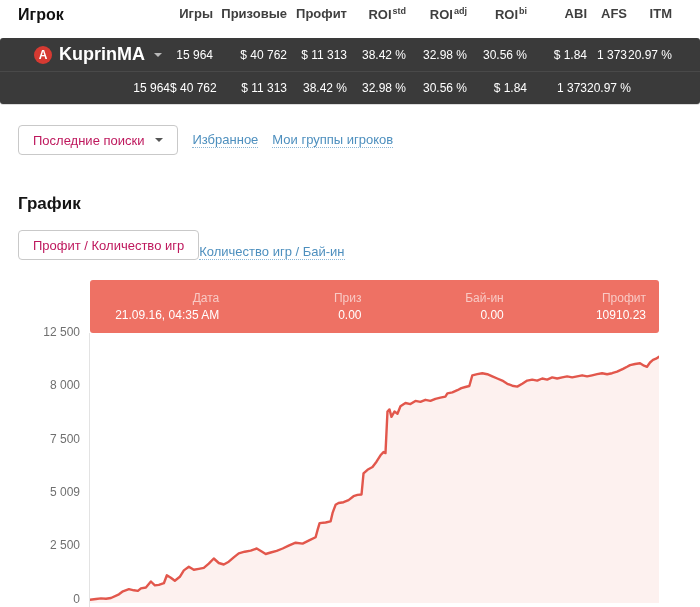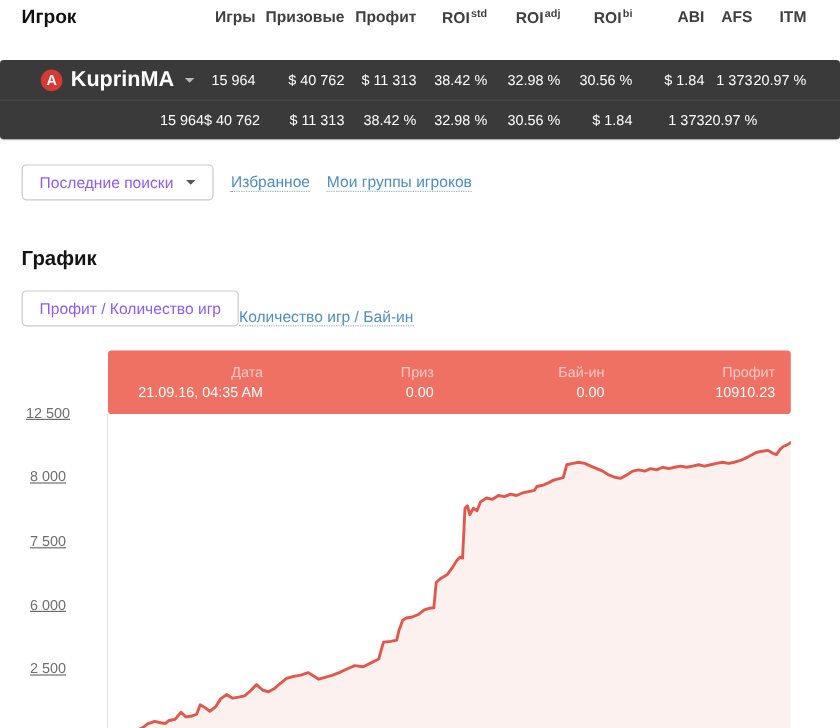--- a/index.html
+++ b/index.html
@@ -7,21 +7,21 @@
   .page {
     width:700px; height:607px; position:relative; overflow:hidden;
     background:#fff; font-family:"Liberation Sans", sans-serif; color:#222;
   }
   
   .grid-row {
     display:grid;
     grid-template-columns:152px 43px 74px 60px 59px 61px 60px 60px 40px 45px;
     padding-left:18px; padding-right:28px;
   }
-  .thead { height:50px; align-items:start; padding-top:6px;border-radius:18px; }
+  .thead { height:38px; align-items:start; padding-top:6px;border-radius:18px; }
   .thead .cell { font-size:13px; font-weight:700; color:#3f3f3f; text-align:right; white-space:nowrap; }
   .thead .cell.player { text-align:left; font-size:16px; color:#111; }
   .thead sup { font-size:9px; margin-left:1px; }
   .dark-block {
     background:#3a3a3a; border-radius:3px; box-shadow:0 1px 0 #dcdcdc;
   }
   .trow { height:33px; align-items:center; color:#fff; font-size:12px; }
   .trow + .trow { border-top:1px solid #494949; }
   .trow .cell { text-align:right; white-space:nowrap; }
   .trow .cell.player {
@@ -36,21 +36,21 @@
   .group-ico { width:18px; height:18px; flex:0 0 18px; }
   .caret-dn {
     width:0; height:0; border-left:4px solid transparent; border-right:4px solid transparent;
     border-top:4px solid #b9b9b9; display:inline-block; margin-left:2px;
   }
   
   .actions { margin:21px 0 0 18px; height:30px; display:flex; align-items:center; gap:14px; }
   .btn {
     height:30px; background:#fff; border:1px solid #c9c9c9; border-radius:4px;
     display:inline-flex; align-items:center; gap:9px; padding:0 14px;
-    font-size:13px; color:#8b5cf6; font-family:"Liberation Sans", sans-serif; cursor:pointer;
+    font-size:13px; color:#be185d; font-family:"Liberation Sans", sans-serif; cursor:pointer;
   }
   .btn .caret-dn { border-top-color:#555; }
   a.dlink {
     color:#4d8fbe; font-size:13px; text-decoration:none;
     border-bottom:1px dotted rgba(77,143,190,0.65); cursor:pointer; white-space:nowrap;
   }
   
   .sec-title { margin:39px 0 16px 18px; font-size:17px; font-weight:700; color:#151515; }
   .chart-tabs { margin:16px 0 0 18px; height:30px; display:flex; align-items:flex-end; }
   .chart-wrap { position:relative; margin-top:20px; height:329px; }
@@ -58,22 +58,22 @@
     position:absolute; left:90px; top:0; width:569px; height:53px;
     background:#ee7164; border-radius:3px; display:flex;
   }
   .tt-col {
     flex:1 1 0; display:flex; flex-direction:column; justify-content:center;
     align-items:flex-end; padding-right:13px; gap:3px;
   }
   .tt-label { font-size:12px; color:rgba(255,255,255,0.62); }
   .tt-value { font-size:12px; color:#fff; }
   .ytick {
-    position:absolute; left:0; width:80px; text-align:center;
-    font-size:12px; color:#6f6f6f; white-space:nowrap;text-decoration:underline;
+    position:absolute; left:0; width:80px; text-align:right;
+    font-size:12px; color:#6f6f6f; white-space:nowrap;
   }
   .ytick:nth-of-type(1){ top:45px; }
   .ytick:nth-of-type(2){ top:98px; }
   .ytick:nth-of-type(3){ top:152px; }
   .ytick:nth-of-type(4){ top:205px; }
   .ytick:nth-of-type(5){ top:258px; }
   .ytick:nth-of-type(6){ top:312px; }
   .yaxis-line { position:absolute; left:89px; top:53px; bottom:0; width:1px; background:#e3e3e3; }
   .plot-svg { position:absolute; left:90px; top:53px; }
   .plot-svg .line { fill:none; stroke:#e2574c; stroke-width:2.4; stroke-linejoin:round; stroke-linecap:round; }
@@ -163,21 +163,21 @@
       </div>
       <div class="tt-col">
         <span class="tt-label">Профит</span>
         <span class="tt-value">10910.23</span>
       </div>
     </div>
 
     <span class="ytick">12 500</span>
     <span class="ytick">8 000</span>
     <span class="ytick">7 500</span>
-    <span class="ytick">6 000</span>
+    <span class="ytick">5 009</span>
     <span class="ytick">2 500</span>
     <span class="ytick">0</span>
 
     <div class="yaxis-line"></div>
 
     <svg class="plot-svg" width="569" height="276" viewBox="0 0 570 276" preserveAspectRatio="none">
       <path class="area" d="M0 266.7 L6 266.0 L11 265.4 L16 265.8 L21 265.0 L29 261.3 L33 258.3 L39 256.2 L44 257.3 L48 257.9 L51 255.4 L56 254.5 L61 248.5 L65 252.4 L69 251.9 L74 250.2 L77 242.3 L81 244.7 L85 247.7 L90 243.8 L94 237.4 L99 233.8 L104 236.8 L109 235.9 L114 234.9 L119 230.6 L124 225.5 L129 230.0 L134 231.5 L139 228.7 L144 224.4 L149 220.4 L155 218.7 L161 217.6 L167 215.5 L172 218.5 L176 221.0 L181 219.5 L187 217.8 L193 215.5 L199 212.7 L206 209.7 L213 210.6 L220 207.2 L226 204.2 L228 196.9 L230 190.1 L236 189.5 L241 188.4 L243 179.9 L246 171.8 L249 170.0 L254 169.2 L259 167.1 L264 163.2 L268 161.9 L272 161.5 L274 140.4 L278 136.8 L283 134.0 L287 128.7 L291 122.3 L294 119.1 L296 120.1 L298 78.5 L300 76.4 L302 83.9 L305 78.5 L308 80.7 L311 73.2 L316 70.0 L321 71.1 L326 67.9 L331 68.9 L336 66.8 L341 67.9 L346 65.8 L351 64.7 L356 63.6 L358 60.4 L363 59.4 L368 57.2 L372 55.1 L376 54.0 L380 53.0 L383 42.3 L388 41.2 L393 40.2 L398 41.2 L403 43.4 L408 45.5 L413 47.6 L418 50.8 L423 52.7 L428 53.6 L433 50.8 L438 47.6 L443 46.6 L448 47.6 L453 45.5 L458 46.6 L463 44.4 L468 45.5 L473 44.4 L478 43.4 L483 44.4 L488 43.4 L493 42.3 L498 43.4 L503 42.3 L508 41.2 L513 40.2 L518 41.2 L523 40.2 L528 38.7 L534 35.9 L538 33.8 L541 32.1 L546 31.0 L551 30.3 L555 32.7 L558 33.8 L561 29.5 L564 26.9 L567 25.7 L570 23.7 L570 270 L0 270 Z"></path>
       <path class="line" d="M0 266.7 L6 266.0 L11 265.4 L16 265.8 L21 265.0 L29 261.3 L33 258.3 L39 256.2 L44 257.3 L48 257.9 L51 255.4 L56 254.5 L61 248.5 L65 252.4 L69 251.9 L74 250.2 L77 242.3 L81 244.7 L85 247.7 L90 243.8 L94 237.4 L99 233.8 L104 236.8 L109 235.9 L114 234.9 L119 230.6 L124 225.5 L129 230.0 L134 231.5 L139 228.7 L144 224.4 L149 220.4 L155 218.7 L161 217.6 L167 215.5 L172 218.5 L176 221.0 L181 219.5 L187 217.8 L193 215.5 L199 212.7 L206 209.7 L213 210.6 L220 207.2 L226 204.2 L228 196.9 L230 190.1 L236 189.5 L241 188.4 L243 179.9 L246 171.8 L249 170.0 L254 169.2 L259 167.1 L264 163.2 L268 161.9 L272 161.5 L274 140.4 L278 136.8 L283 134.0 L287 128.7 L291 122.3 L294 119.1 L296 120.1 L298 78.5 L300 76.4 L302 83.9 L305 78.5 L308 80.7 L311 73.2 L316 70.0 L321 71.1 L326 67.9 L331 68.9 L336 66.8 L341 67.9 L346 65.8 L351 64.7 L356 63.6 L358 60.4 L363 59.4 L368 57.2 L372 55.1 L376 54.0 L380 53.0 L383 42.3 L388 41.2 L393 40.2 L398 41.2 L403 43.4 L408 45.5 L413 47.6 L418 50.8 L423 52.7 L428 53.6 L433 50.8 L438 47.6 L443 46.6 L448 47.6 L453 45.5 L458 46.6 L463 44.4 L468 45.5 L473 44.4 L478 43.4 L483 44.4 L488 43.4 L493 42.3 L498 43.4 L503 42.3 L508 41.2 L513 40.2 L518 41.2 L523 40.2 L528 38.7 L534 35.9 L538 33.8 L541 32.1 L546 31.0 L551 30.3 L555 32.7 L558 33.8 L561 29.5 L564 26.9 L567 25.7 L570 23.7"></path>
     </svg>
 

